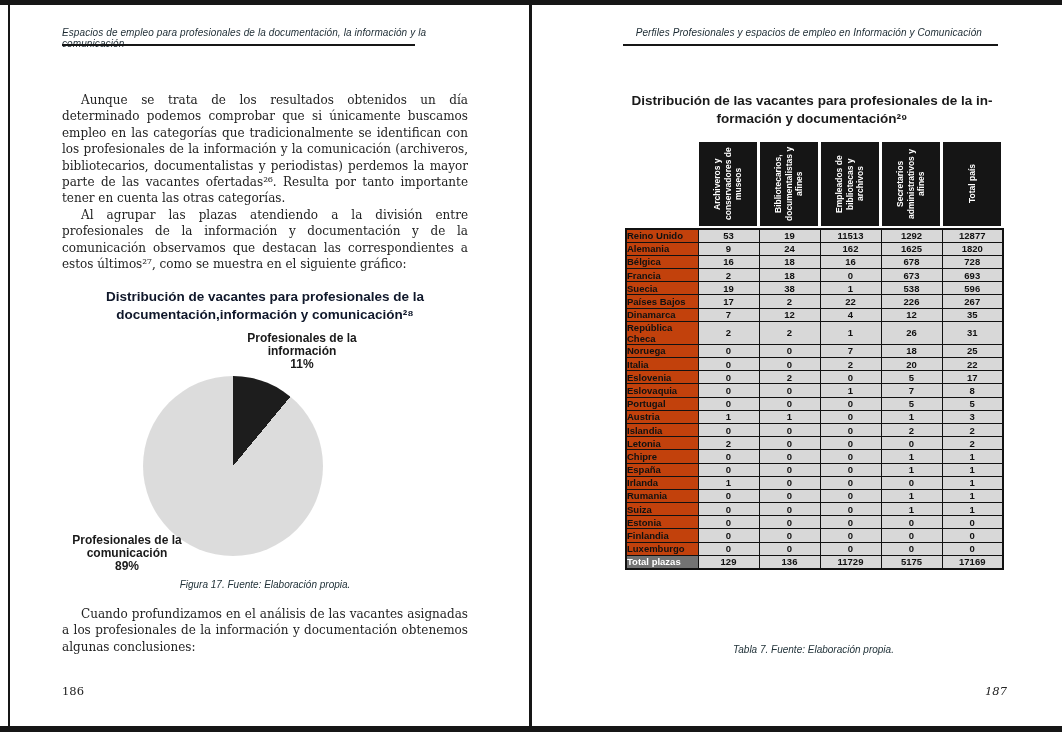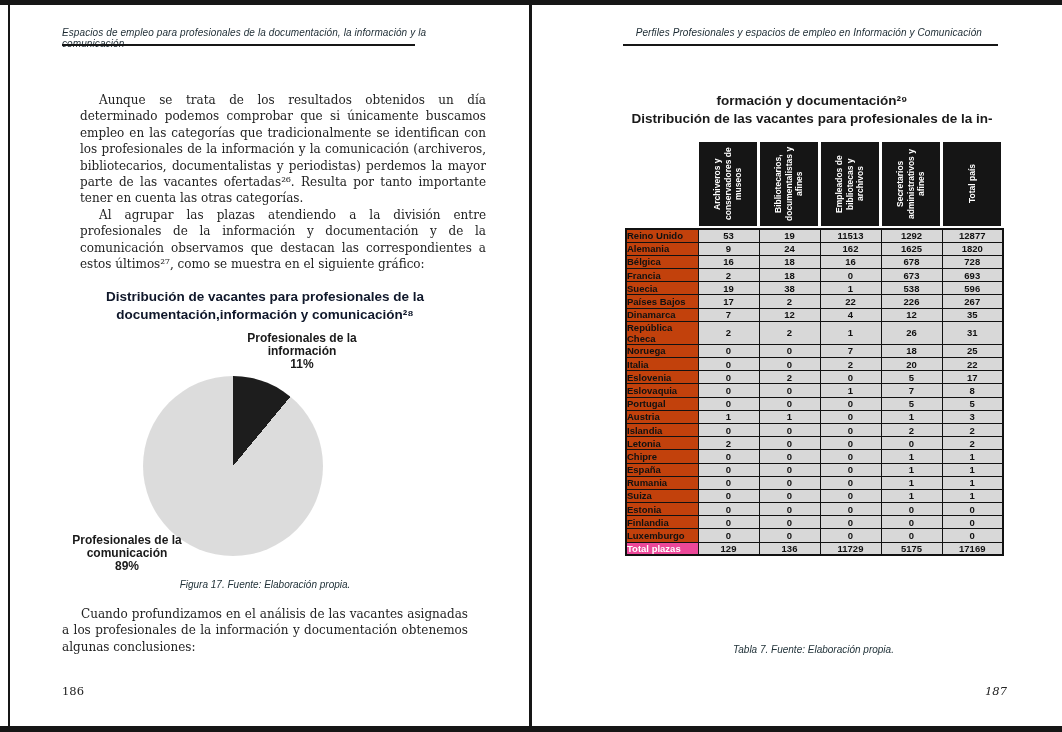--- a/index.html
+++ b/index.html
@@ -19,21 +19,21 @@
   .lp-header { left:62px; top:27px; width:400px; text-align:left; }
   .rp-header { left:584px; top:27px; width:398px; text-align:right; }
   .rule { position:absolute; height:2px; background:#161616; }
   .lp-rule { left:62px; top:44px; width:353px; }
   .rp-rule { left:623px; top:44px; width:375px; }
 
   
   .body-col { position:absolute; left:62px; width:406px; font-family:"DejaVu Serif", serif;
               font-size:12px; line-height:16.4px; text-align:justify; color:#222; }
   .body-col p { text-indent:19px; }
-  .lp-paras { top:92px;margin-left:18px; }
+  .lp-paras { top:92px; }
   .lp-para3 { top:606px; }
 
   
   .chart-title { position:absolute; left:62px; top:288px; width:406px; text-align:center;
                  font-weight:bold; font-size:13.5px; line-height:18px; color:#0f172a; }
   .figure { position:absolute; left:62px; top:330px; width:406px; height:246px; }
   .pie { position:absolute; left:81px; top:46px; width:180px; height:180px; border-radius:50%; }
   .pie-label { position:absolute; font-weight:bold; font-size:12px; line-height:13px; text-align:center; color:#1a1a1a; }
   .pie-label.info { left:170px; top:2px; width:140px; }
   .pie-label.com  { left:4px;  top:204px; width:122px; }
@@ -52,21 +52,21 @@
   .th-box:last-child { margin-right:0; }
   .vtext { writing-mode:vertical-rl; transform:rotate(180deg); color:#ffffff;
            font-weight:bold; font-size:8.5px; line-height:10.5px; text-align:center;
            max-height:80px; }
   table.vtable { border-collapse:collapse; table-layout:fixed; margin-top:2px;
                  border:2px solid #111; }
   table.vtable td { border:1px solid #111; height:13.2px; font-weight:bold; font-size:9.5px;
                     padding:0; vertical-align:middle; }
   td.lbl { background:#c2410c; width:72px; padding-left:4px; text-align:left; color:#111; }
   td.val { background:#d8d8d8; width:61px; text-align:center; color:#111; }
-  tr.total td.lbl { background:#ec4899; color:#ffffff; }
+  tr.total td.lbl { background:#737373; color:#ffffff; }
   .tbl-caption { position:absolute; left:625px; top:644px; width:377px; text-align:center;
                  font-style:italic; font-size:10px; color:#22333a; }
 
   
   .page-num { position:absolute; font-family:"DejaVu Serif", serif; font-size:11.5px; color:#222; }
   .lp-num { left:62px; top:684px; }
   .rp-num { left:985px; top:684px;font-style:italic; }
 </style>
 </head>
 <body>
@@ -110,22 +110,22 @@
   <div class="body-col lp-para3">
     <p>Cuando profundizamos en el análisis de las vacantes asignadas a los profesionales de la información y documentación obtenemos algunas conclusiones:</p>
   </div>
 
   <div class="page-num lp-num">186</div>
 
   <div class="run-head rp-header">Perfiles Profesionales y espacios de empleo en Información y Comunicación</div>
   <div class="rule rp-rule"></div>
 
   <div class="rp-title">
+    <div>Distribución de las vacantes para profesionales de la in-</div>
     <div>formación y documentación²⁹</div>
-    <div>Distribución de las vacantes para profesionales de la in-</div>
   </div>
 
   <div class="table-block">
     <div class="thead-row">
         <div class="th-box">
           <span class="vtext">Archiveros y conservadores de museos</span>
         </div>
         <div class="th-box">
           <span class="vtext">Bibliotecarios, documentalistas y afines</span>
         </div>
@@ -276,20 +276,28 @@
             <td class="val">0</td>
             <td class="val">1</td>
             <td class="val">1</td>
           </tr>
           <tr>
             <td class="lbl">España</td>
             <td class="val">0</td>
             <td class="val">0</td>
             <td class="val">0</td>
             <td class="val">1</td>
+            <td class="val">1</td>
+          </tr>
+          <tr>
+            <td class="lbl">Irlanda</td>
+            <td class="val">1</td>
+            <td class="val">0</td>
+            <td class="val">0</td>
+            <td class="val">0</td>
             <td class="val">1</td>
           </tr>
           <tr>
             <td class="lbl">Rumania</td>
             <td class="val">0</td>
             <td class="val">0</td>
             <td class="val">0</td>
             <td class="val">1</td>
             <td class="val">1</td>
           </tr>

